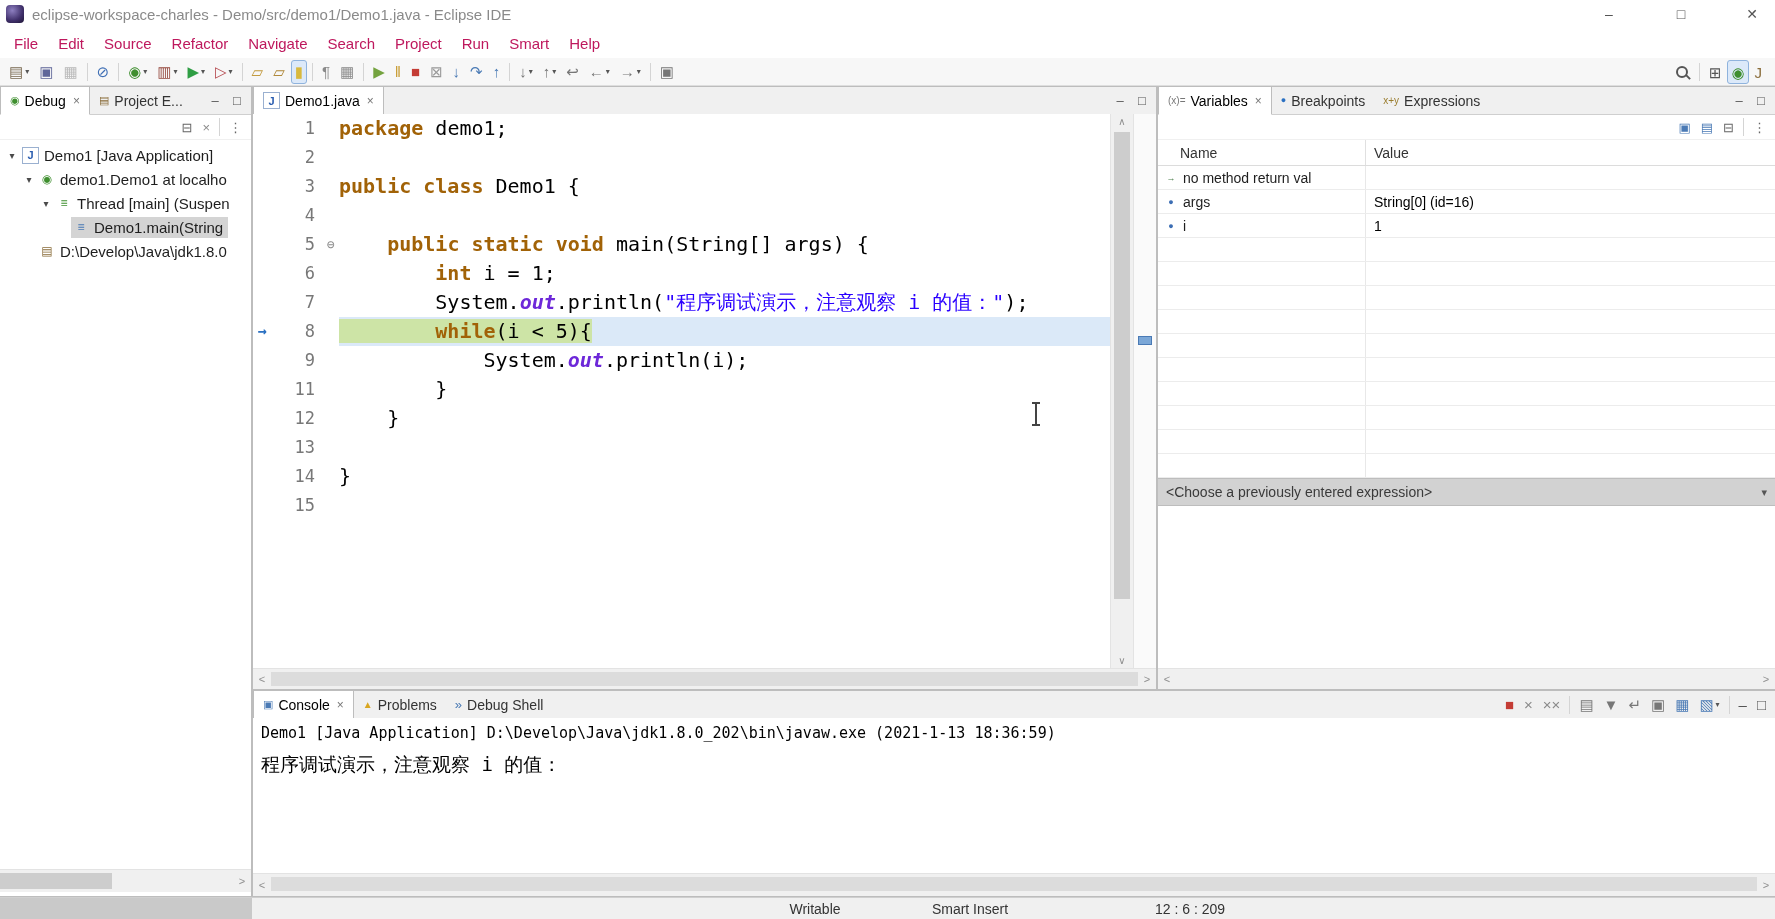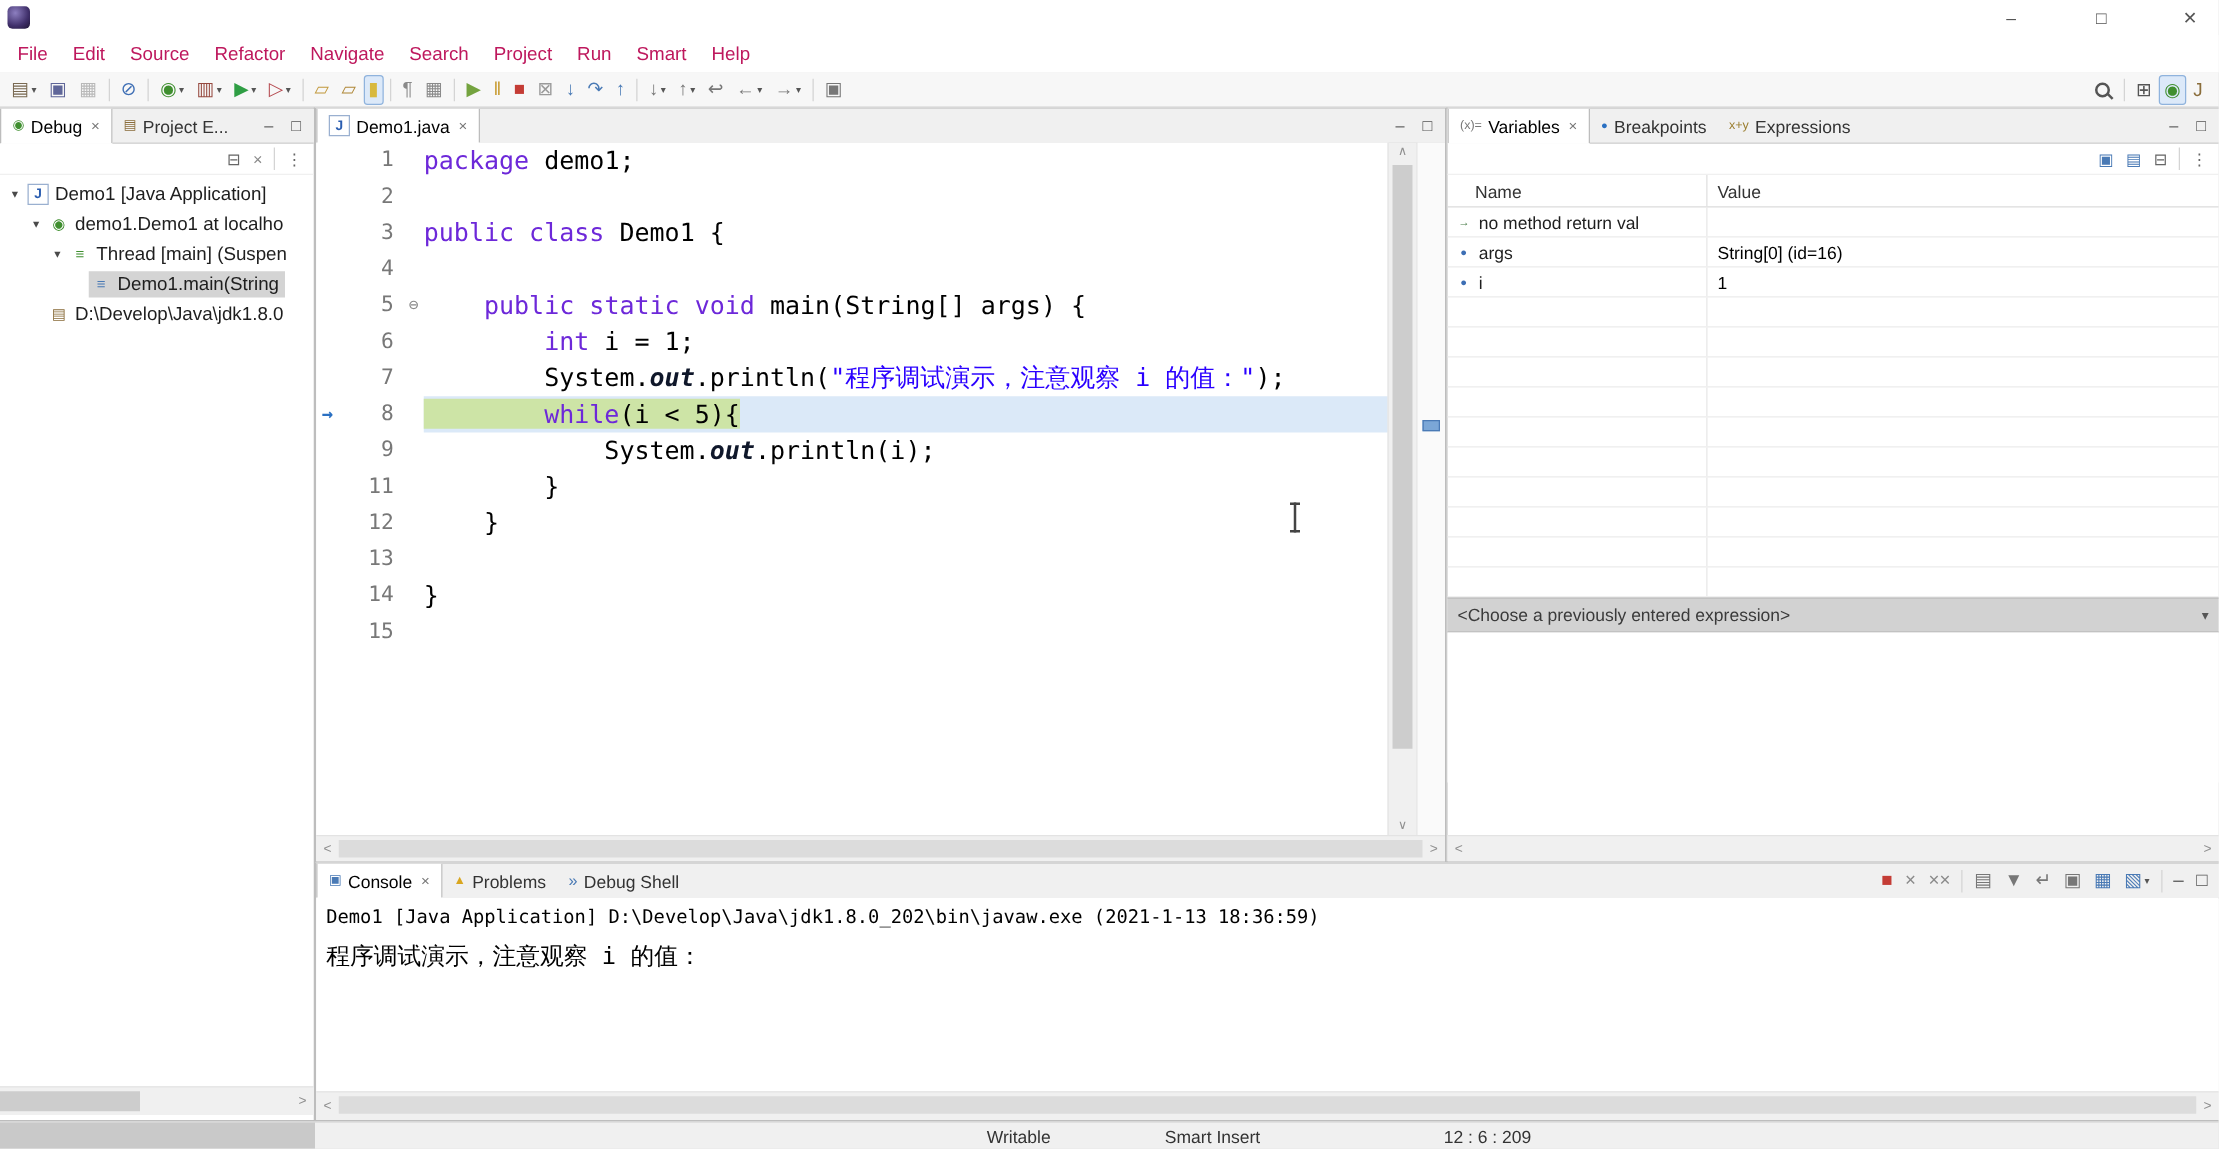--- a/index.html
+++ b/index.html
@@ -63,24 +63,24 @@
 
   
   #code-scroll{position:absolute;left:0;top:27px;right:45px;bottom:20px;overflow:hidden;background:#fff}
   .cl{display:flex;height:29px;font-family:"DejaVu Sans Mono",monospace;font-size:20px;line-height:29px}
   .cl-ann{width:18px;flex:none;text-align:center;font-size:15px;color:#2a70c2;font-weight:bold}
   .cl-num{width:44px;flex:none;text-align:right;padding-right:8px;color:#787878;font-size:17px}
   .cl-fold{width:16px;flex:none;color:#8a8a8a;font-size:13px;text-align:center}
   .cl-code{flex:1;white-space:pre;color:#000}
   .cl-code.dbg{background:#dbe9f8}
   .ip-range{background:#cde4a6}
-  .tk-k{color:#6d28d9;font-weight:normal}
+  .tk-k{color:#a16207;font-weight:bold}
   .tk-p{color:#000}
   .tk-s{color:#2a00ff}
-  .tk-f{color:#0f172a;font-style:italic;font-weight:bold}
+  .tk-f{color:#6d28d9;font-style:italic;font-weight:bold}
 
   .vscroll{position:absolute;right:23px;top:27px;bottom:20px;width:22px;background:#f0f0f0;border-left:1px solid #e3e3e3}
   .vthumb{position:absolute;left:3px;right:3px;top:18px;bottom:70px;background:#cdcdcd}
   .sarrow{position:absolute;left:0;width:100%;text-align:center;color:#8f8f8f;font-size:10px;height:16px;line-height:16px}
   .sarrow.top{top:0}.sarrow.bottom{bottom:0}
   .overview{position:absolute;right:0;top:27px;bottom:20px;width:22px;background:#fafafa;border-left:1px solid #e3e3e3}
   .ov-marker{position:absolute;right:4px;top:40%;width:12px;height:7px;background:#7ba7d7;border:1px solid #4a7ab5}
   .hscroll{position:absolute;left:0;right:0;bottom:0;height:20px;background:#f0f0f0;border-top:1px solid #e3e3e3}
   .harrow{position:absolute;top:0;height:100%;width:18px;display:flex;align-items:center;justify-content:center;color:#8f8f8f;font-size:11px}
   .harrow.left{left:0}.harrow.right{right:0}
@@ -117,20 +117,21 @@
   #mouse-ibeam{position:absolute;left:1030px;top:402px;width:12px;height:24px;
     background:linear-gradient(#444,#444) 50% 0/8px 2px no-repeat,
                linear-gradient(#444,#444) 50% 100%/8px 2px no-repeat,
                linear-gradient(#444,#444) 50% 50%/2px 100% no-repeat}
 </style>
 </head>
 <body>
 
 <div id="titlebar">
   <span class="app-icon"></span>
+  <span class="title-text">eclipse-workspace-charles - Demo/src/demo1/Demo1.java - Eclipse IDE</span>
   <span class="win-btn" id="btn-min">–</span>
   <span class="win-btn" id="btn-max">□</span>
   <span class="win-btn" id="btn-close">✕</span>
 </div>
 
 <div id="menubar">
     <div class="menu-item">File</div>
     <div class="menu-item">Edit</div>
     <div class="menu-item">Source</div>
     <div class="menu-item">Refactor</div>

